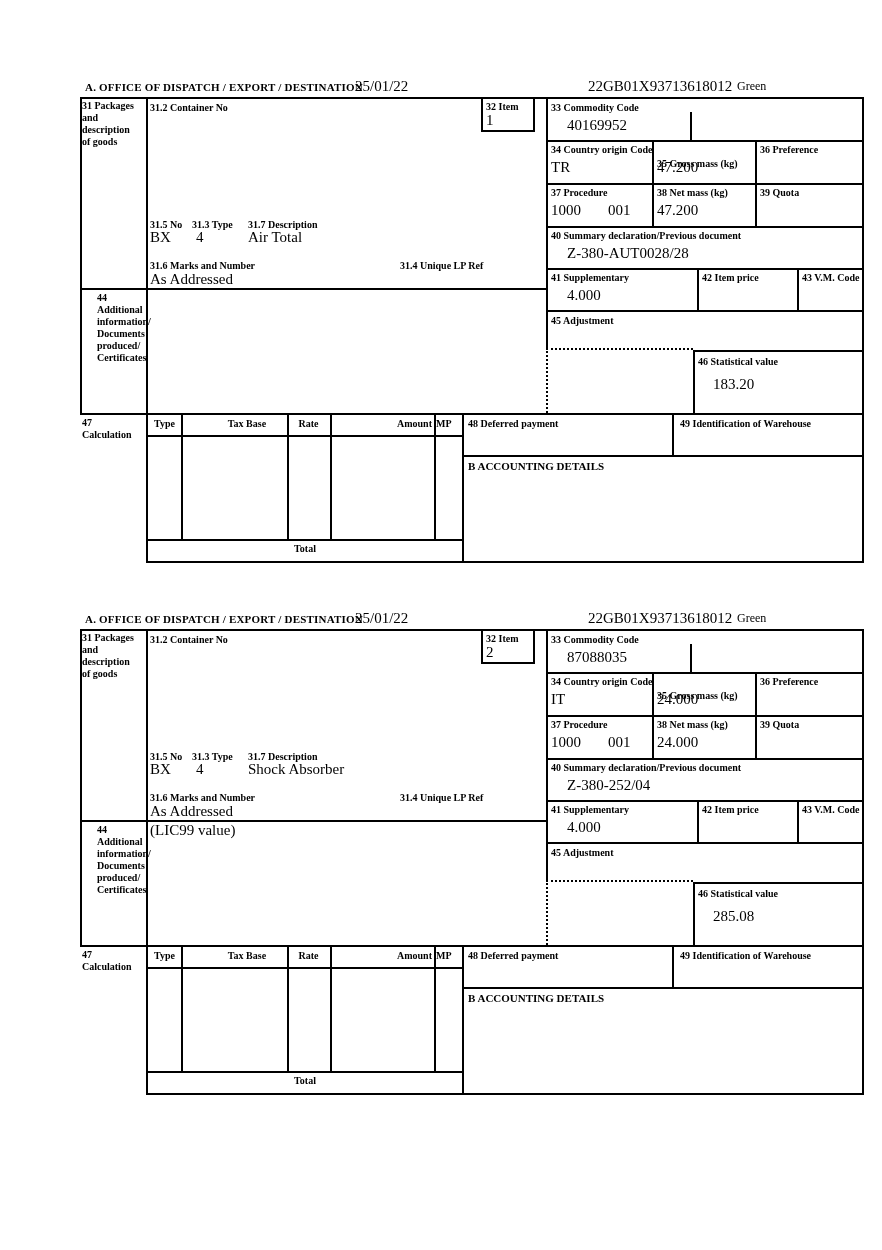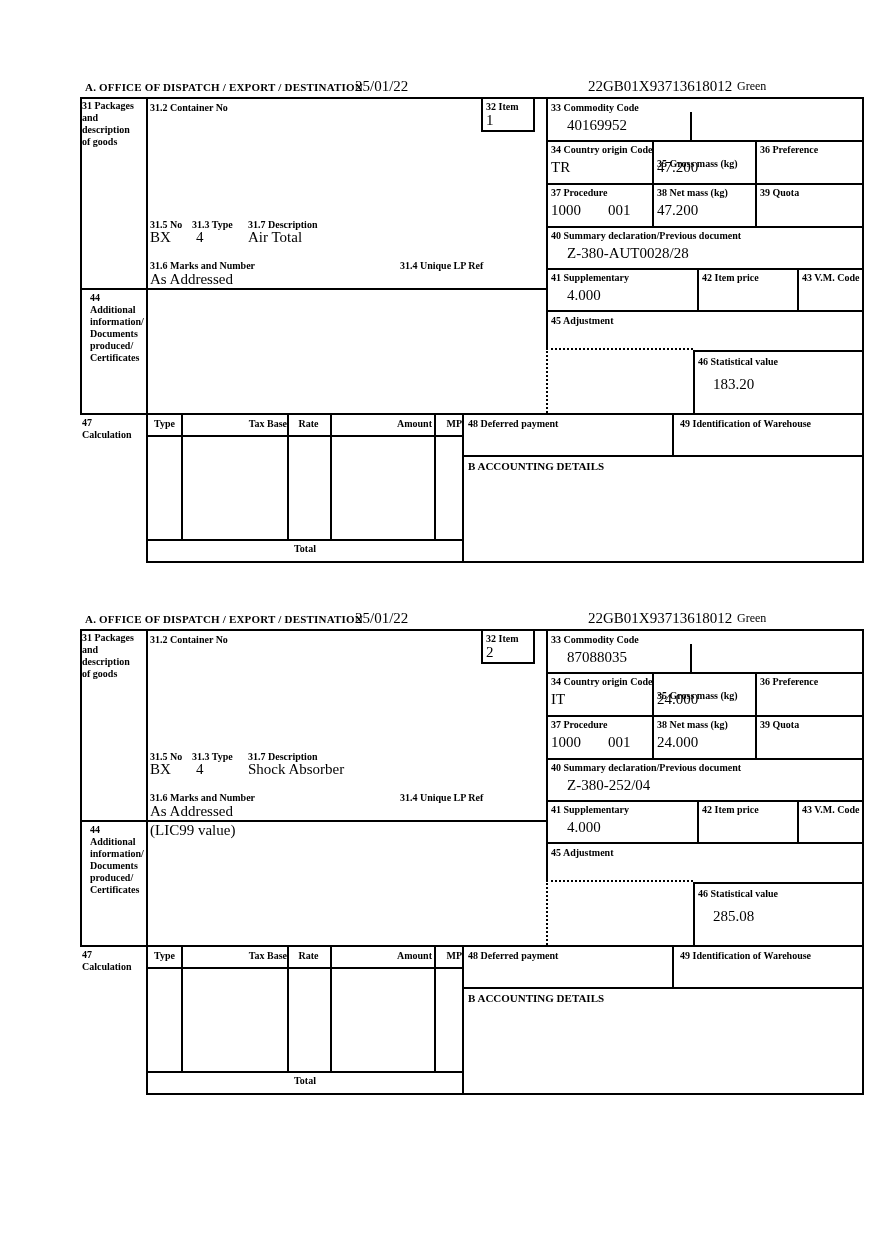--- a/index.html
+++ b/index.html
@@ -47,21 +47,21 @@
   .l-t2{left:207px;top:338px;width:2px;height:128px}
   .l-t3{left:250px;top:338px;width:2px;height:128px}
   .l-t4{left:354px;top:338px;width:2px;height:128px}
   .l-t5{left:382px;top:338px;width:2px;height:150px}
   .l-th{left:66px;top:360px;width:318px;height:2px}
   .l-tb{left:66px;top:464px;width:318px;height:2px}
   .l-48{left:592px;top:338px;width:2px;height:44px}
   .l-b{left:382px;top:380px;width:402px;height:2px}
   
   .t-31{left:2px;top:25px;width:62px}
-  .t-44{left:10px;top:217px;width:64px}
+  .t-44{left:17px;top:217px;width:64px}
   .t-47{left:2px;top:342px}
   
   .t-312{left:70px;top:27px}
   .t-315{left:70px;top:144px}
   .t-313{left:112px;top:144px}
   .t-317{left:168px;top:144px}
   .v-pno{left:70px;top:154px}
   .v-ptype{left:116px;top:154px}
   .v-desc{left:168px;top:154px}
   .t-316{left:70px;top:185px}
@@ -89,24 +89,24 @@
   .v-40{left:487px;top:170px}
   .t-41{left:471px;top:197px}
   .v-41{left:487px;top:212px}
   .t-42{left:622px;top:197px}
   .t-43{left:722px;top:197px}
   .t-45{left:471px;top:240px}
   .t-46{left:618px;top:281px}
   .v-46{left:633px;top:301px}
   
   .h-type{left:68px;top:343px;width:33px;text-align:center}
-  .h-tax{left:103px;top:343px;width:104px;text-align:right}
+  .h-tax{left:115px;top:343px;width:104px;text-align:center}
   .h-rate{left:209px;top:343px;width:39px;text-align:center}
   .h-amt{left:252px;top:343px;width:100px;text-align:right}
-  .h-mp{left:356px;top:343px;width:26px;text-align:right}
+  .h-mp{left:356px;top:343px;width:26px;text-align:left}
   .t-48{left:388px;top:343px}
   .t-49{left:600px;top:343px}
   .t-b{left:388px;top:385px;font-size:11px}
   .t-total{left:66px;top:468px;width:318px;text-align:center}
 </style>
 </head>
 <body>
 
 <div class="page">
 

